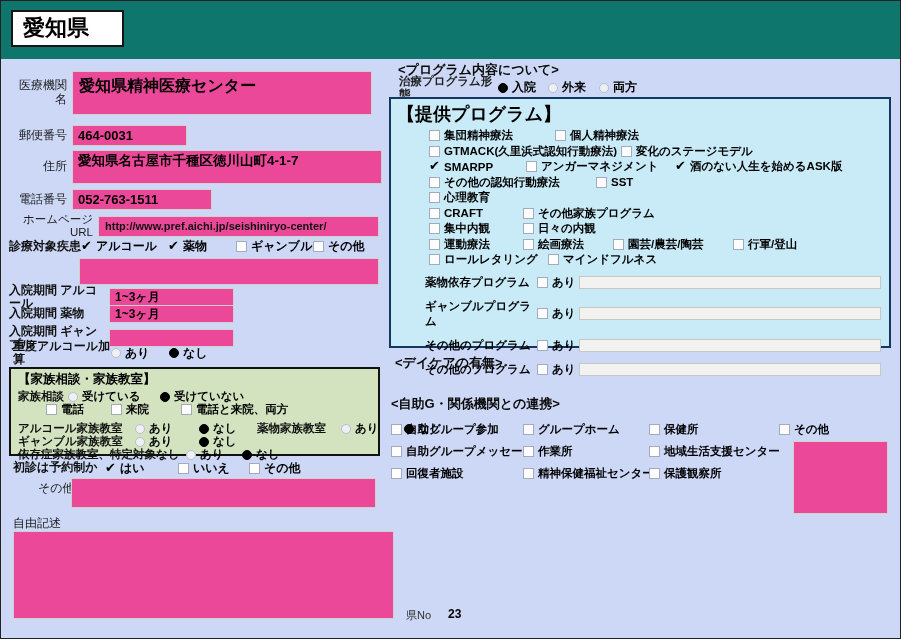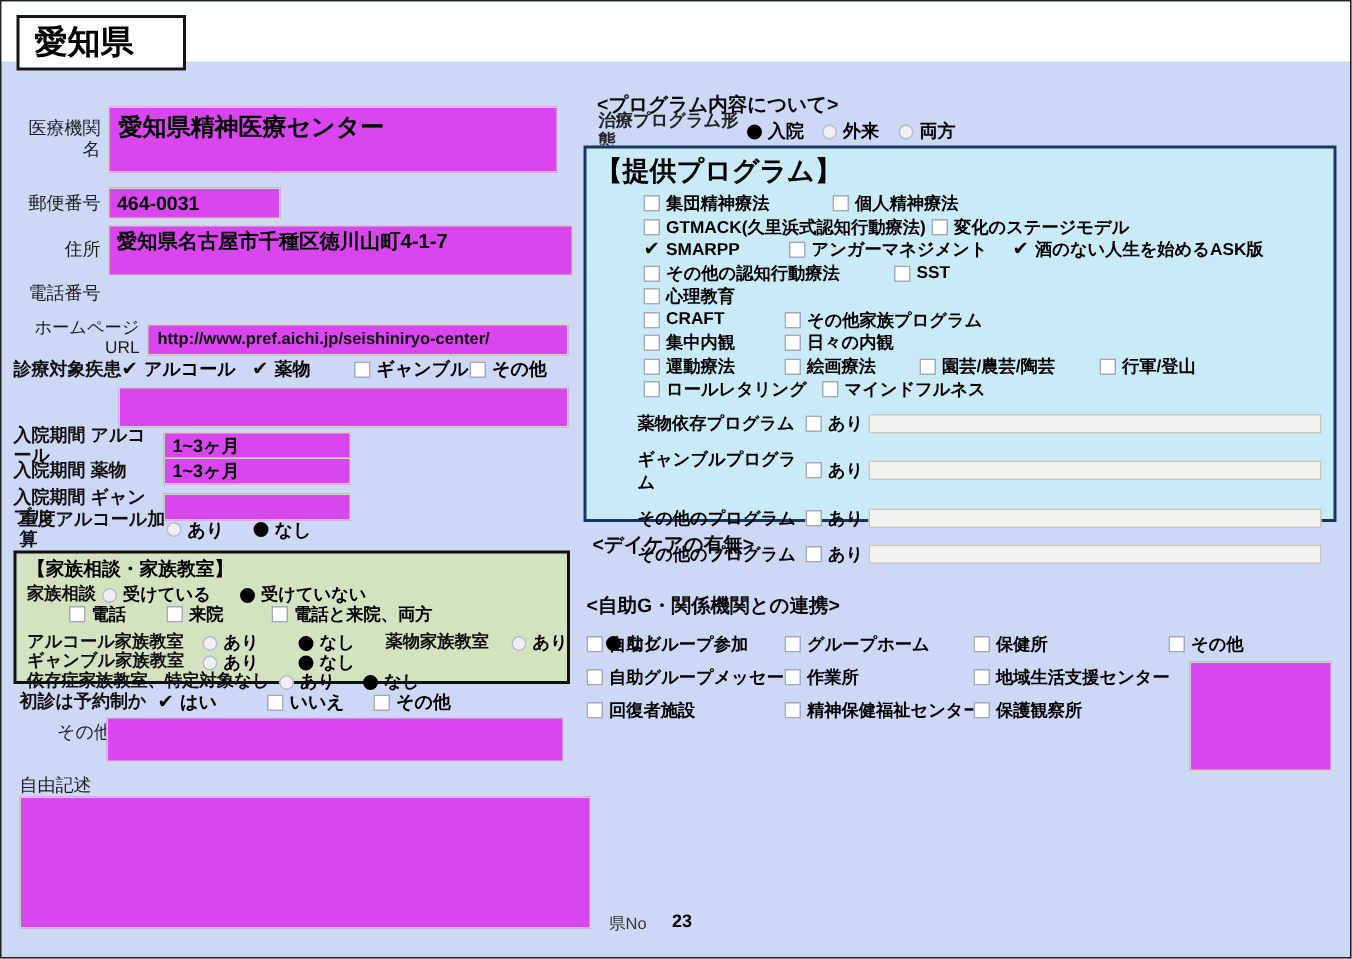--- a/index.html
+++ b/index.html
@@ -1,24 +1,24 @@
 <!DOCTYPE html>
 <html><head>
 <meta charset="utf-8">
 <style>
   * { margin:0; padding:0; box-sizing:border-box; }
   html,body { width:901px; height:639px; font-family:"Liberation Sans","DejaVu Sans",sans-serif; }
   .page { position:relative; width:901px; height:639px; background:#ccd8f6; border:1px solid #222; overflow:hidden; }
-  .header { position:absolute; left:0; top:0; width:100%; height:40px; background:#ffffff; }
+  .header { position:absolute; left:0; top:0; width:100%; height:58px; background:#0f766e; }
   .prefbox { position:absolute; left:10px; top:9px; min-width:113px; height:37px; background:#fff; border:2px solid #151515; font-size:22px; font-weight:bold; color:#000; padding:3px 14px 0 10px; line-height:1.2; }
   .abs { position:absolute; }
   .frow { position:absolute; display:flex; align-items:center; }
   .flabel { font-size:12px; color:#1c1c1c; text-align:right; margin-right:5px; flex:none; line-height:1.15; }
   .llabel { font-size:12px; font-weight:bold; color:#111; flex:none; line-height:1.1; }
-  .ibox { background:#d946ef; border:1px solid #d2d0cb; flex:none; overflow:hidden; }
+  .ibox { background:#ec4899; border:1px solid #d2d0cb; flex:none; overflow:hidden; }
   .ival { padding:2px 5px; font-weight:bold; font-size:13px; color:#000; line-height:1.25; }
   .ival-big { font-size:16px; padding:4px 6px; }
   .ival-mid { font-size:13.5px; }
   .ival-url { font-size:11px; font-weight:bold; padding:3px 6px; color:#111; }
   .ival-stay { font-size:12px; padding:1px 5px; }
   .opt { display:flex; align-items:center; gap:4px; flex:none; font-weight:bold; color:#000; }
   .cb { width:11px; height:11px; background:#fdfdfd; border:1px solid #a3aabb; display:inline-block; flex:none; position:relative; }
   .cb.on { border-color:transparent; background:transparent; }
   .cb.on::after { content:"✔"; position:absolute; left:-1px; top:-3px; font-size:13px; line-height:13px; font-weight:bold; color:#000; }
   .rd { width:10px; height:10px; border-radius:50%; background:#eef0f4; border:1px solid #b7bdd0; display:inline-block; flex:none; }
@@ -64,20 +64,23 @@
 
   <div class="frow" style="left:8px;top:149px;">
     <div class="flabel" style="width:58px;">住所</div>
     <div class="ibox" style="width:310px;height:34px;">
       <div class="ival ival-mid">愛知県名古屋市千種区徳川山町4-1-7</div>
     </div>
   </div>
 
   <div class="frow" style="left:8px;top:188px;">
     <div class="flabel" style="width:58px;">電話番号</div>
+    <div class="ibox" style="width:140px;height:21px;">
+      <div class="ival">052-763-1511</div>
+    </div>
   </div>
 
   <div class="frow" style="left:8px;top:212px;">
     <div class="flabel" style="width:84px;font-size:11.5px;">ホームページURL</div>
     <div class="ibox" style="width:281px;height:21px;">
       <div class="ival ival-url">http://www.pref.aichi.jp/seishiniryo-center/</div>
     </div>
   </div>
 
   <div class="frow" style="left:8px;top:238px;height:15px;">

